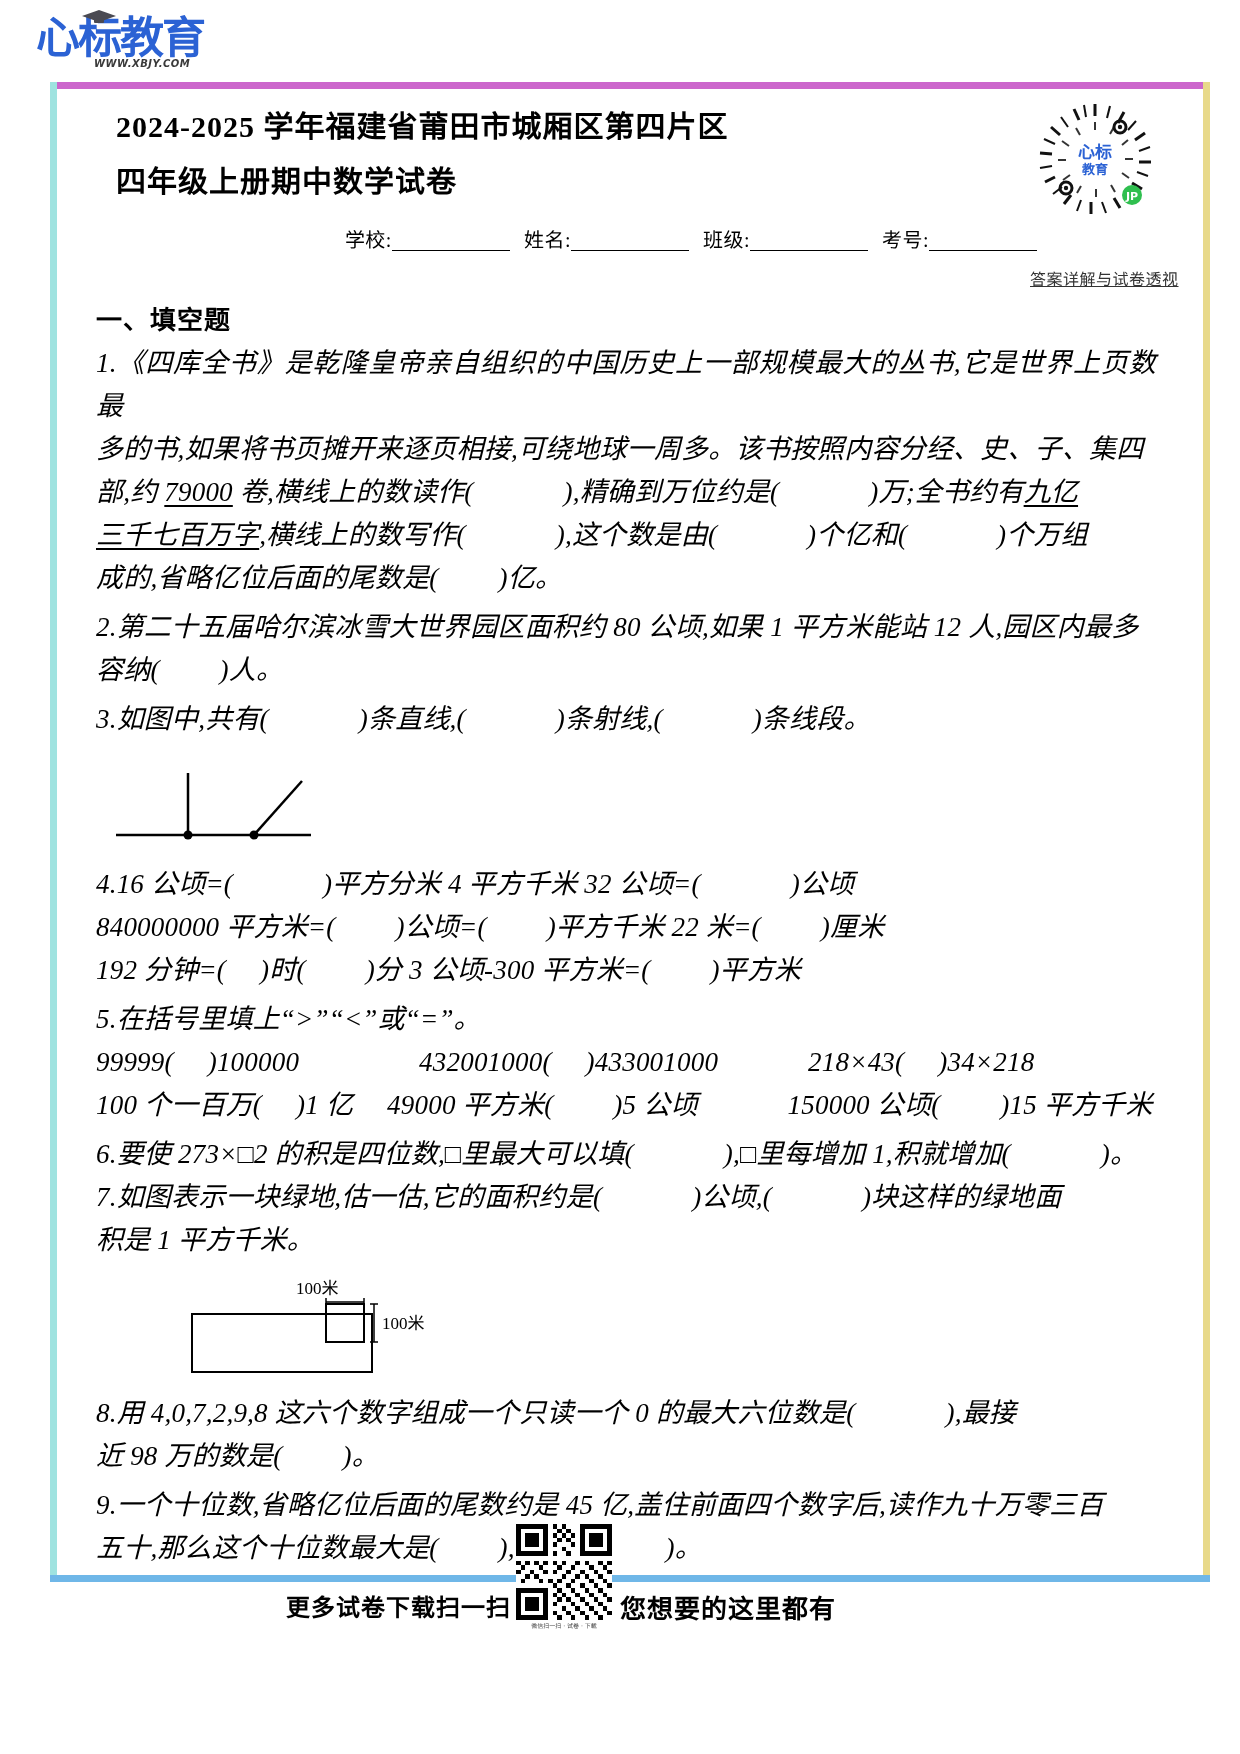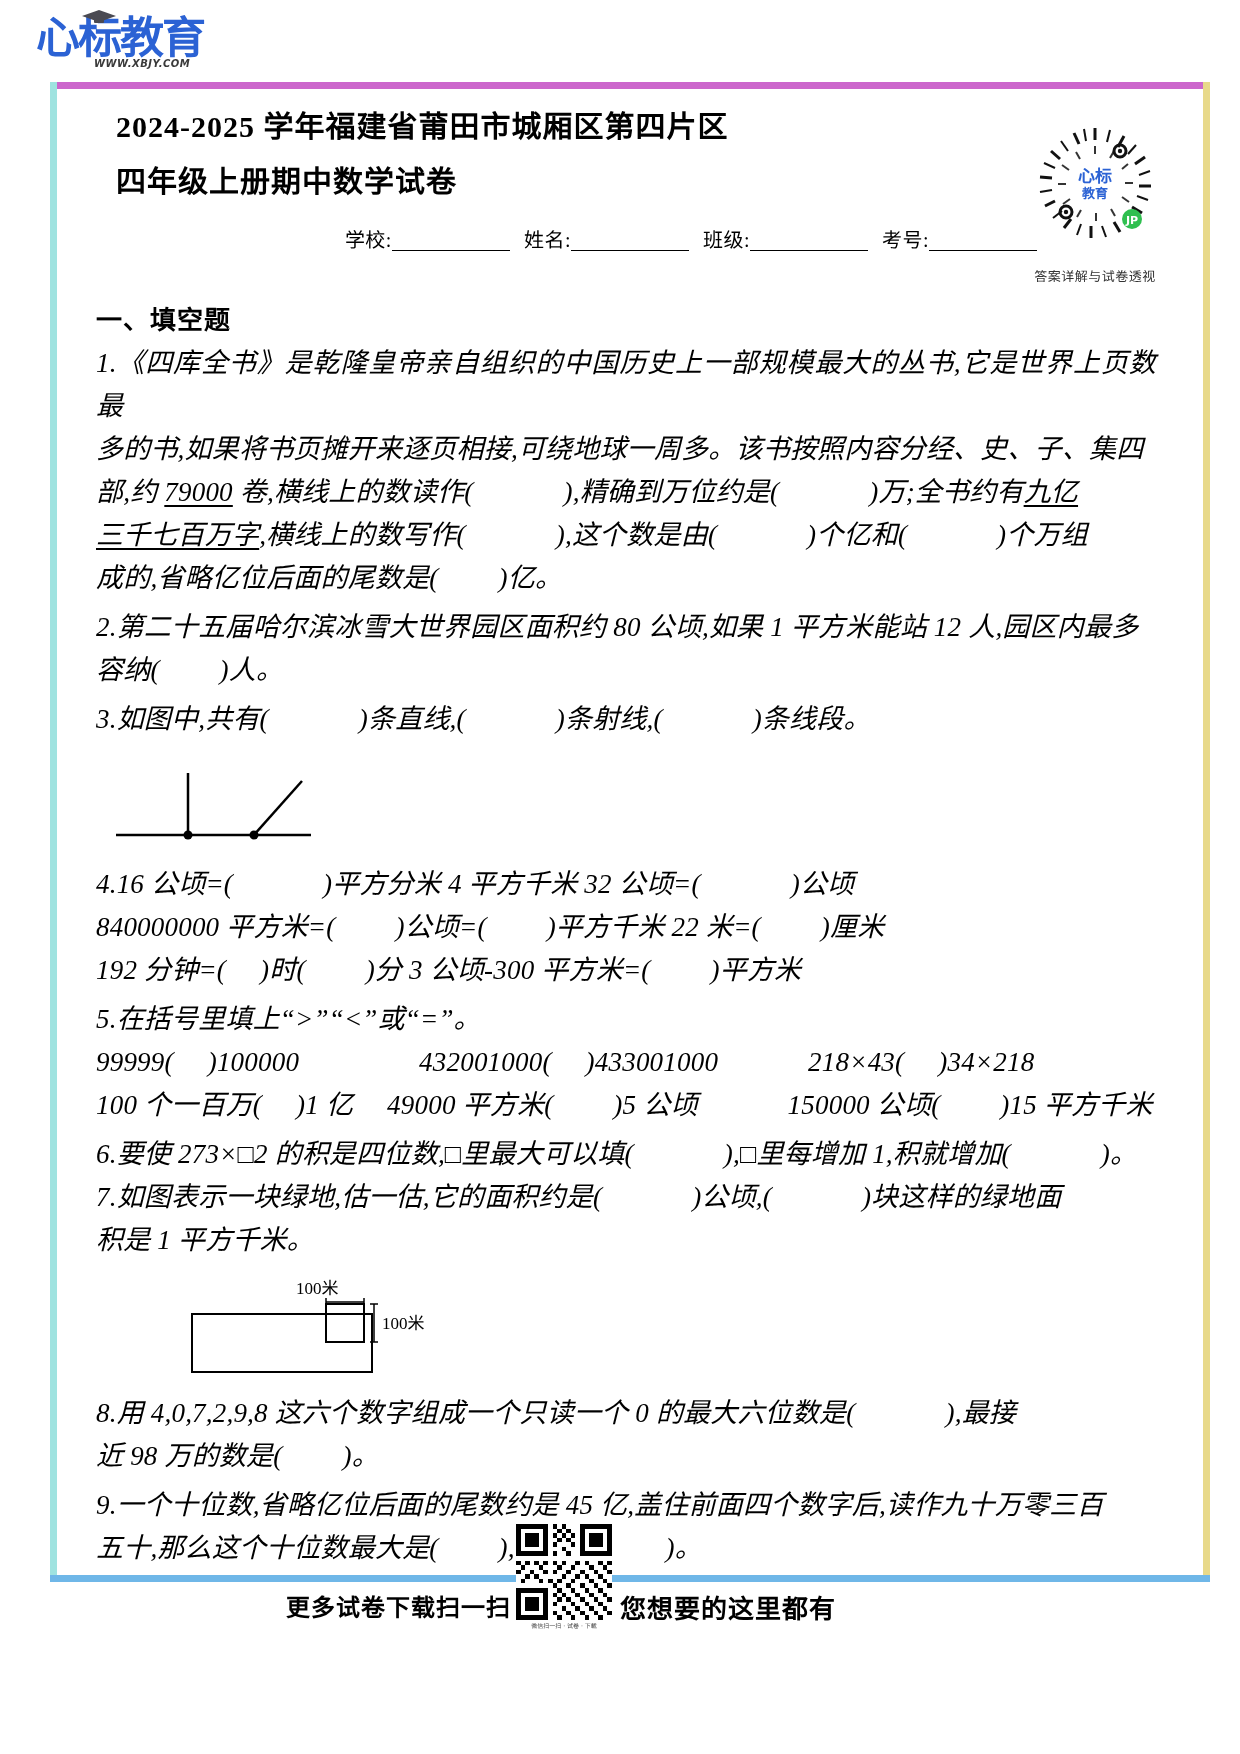--- a/index.html
+++ b/index.html
@@ -140,37 +140,38 @@
     vertical-align: -4px;
   }
   .bw-110 { width: 118px; }
   .bw-100 { width: 108px; }
   .info-gap { display:inline-block; width: 14px; }
 
   
   .qr-badge {
     position: absolute;
     right: -4px;
-    top: 24px;
+    top: 0;
     width: 130px;
-    text-align: center;
+    text-align: left;
   }
   .qr-circle {
     width: 118px;
     height: 118px;
     margin: 0 auto;
     position: relative;
   }
   .qr-caption {
-    margin-top: 24px;
+    margin-top: 48px;
     font-family: "Liberation Sans", sans-serif;
-    font-size: 13px;
+    font-size: 16px;
     color: #333;
     white-space: nowrap;
     letter-spacing: 0.5px;
+    text-decoration: underline;
   }
 
   
   .section-head {
     font-family: "Liberation Serif", serif;
     font-weight: bold;
     font-size: 26px;
     margin-top: 46px;
     margin-bottom: 6px;
     letter-spacing: 1px;

